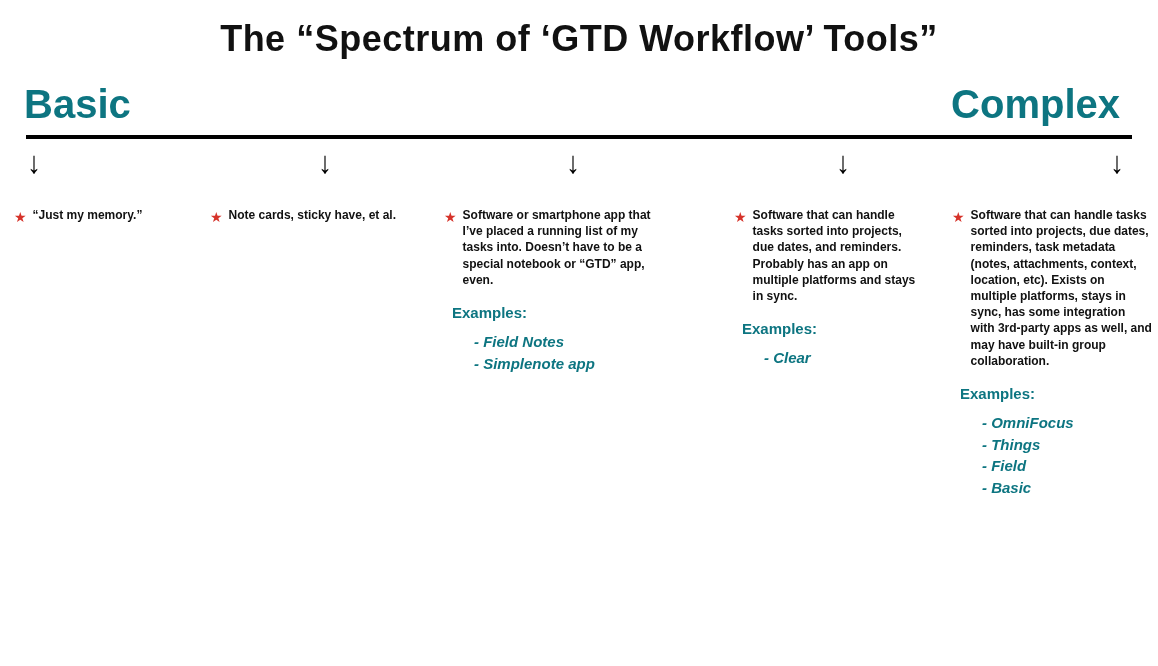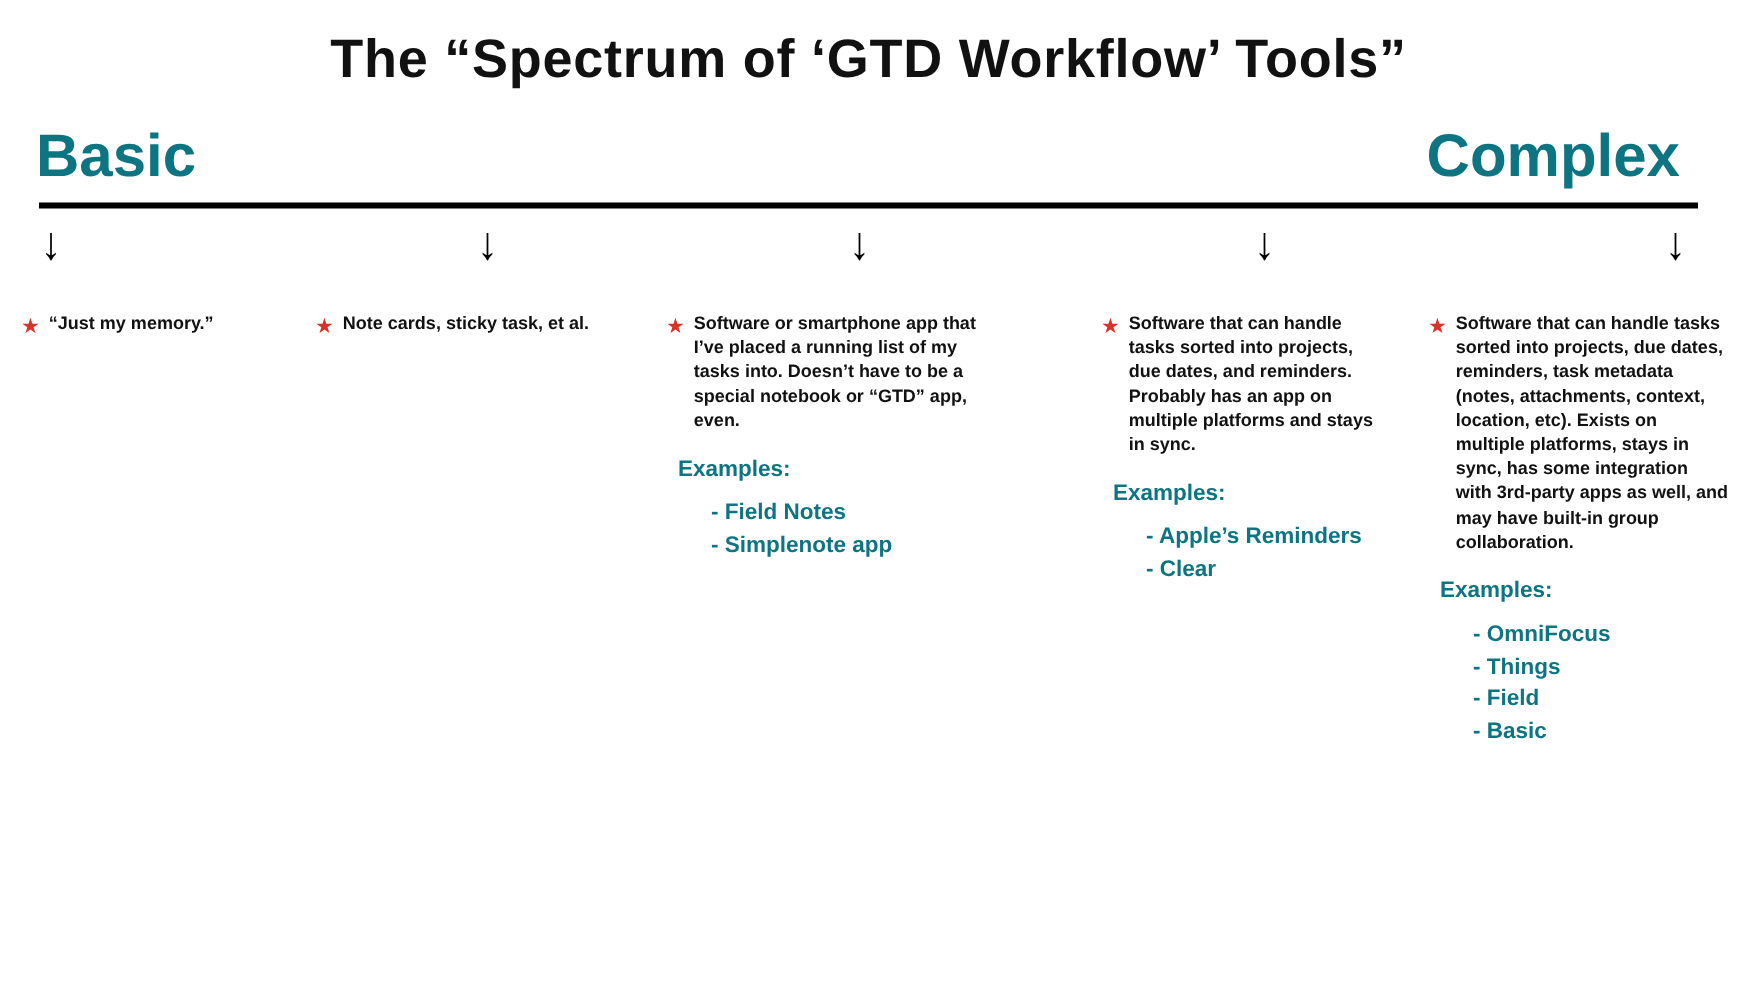--- a/index.html
+++ b/index.html
@@ -83,20 +83,21 @@
     margin-top: 16px;
     margin-left: 8px;
   }
   .examples-list {
     color: #0d7581;
     font-weight: 700;
     font-size: 15px;
     margin-top: 10px;
     margin-left: 30px;
     line-height: 1.45;
+    font-style: italic;
   }
   .examples-list div::before {
     content: "- ";
   }
 </style>
 </head>
 <body>
 
 <div class="title">The “Spectrum of ‘GTD Workflow’ Tools”</div>
 
@@ -122,21 +123,21 @@
   <div class="col" style="left:0px; width:180px;">
     <div class="bullet">
       <span class="star">★</span>
       <span class="desc">“Just my memory.”</span>
     </div>
   </div>
 
   <div class="col" style="left:196px; width:190px;">
     <div class="bullet">
       <span class="star">★</span>
-      <span class="desc">Note cards, sticky task, et al.</span>
+      <span class="desc">Note cards, sticky have, et al.</span>
     </div>
   </div>
 
   <div class="col" style="left:430px; width:225px;">
     <div class="bullet">
       <span class="star">★</span>
       <span class="desc">Software or smartphone app that I’ve placed a running list of my tasks into. Doesn’t have to be a special notebook or “GTD” app, even.</span>
     </div>
     <div class="examples-label">Examples:</div>
     <div class="examples-list">
@@ -145,21 +146,20 @@
     </div>
   </div>
 
   <div class="col" style="left:720px; width:190px;">
     <div class="bullet">
       <span class="star">★</span>
       <span class="desc">Software that can handle tasks sorted into projects, due dates, and reminders. Probably has an app on multiple platforms and stays in sync.</span>
     </div>
     <div class="examples-label">Examples:</div>
     <div class="examples-list">
-      <div>Apple’s Reminders</div>
       <div>Clear</div>
     </div>
   </div>
 
   <div class="col" style="left:938px; width:200px;">
     <div class="bullet">
       <span class="star">★</span>
       <span class="desc">Software that can handle tasks sorted into projects, due dates, reminders, task metadata (notes, attachments, context, location, etc). Exists on multiple platforms, stays in sync, has some integration with 3rd-party apps as well, and may have built-in group collaboration.</span>
     </div>
     <div class="examples-label">Examples:</div>

